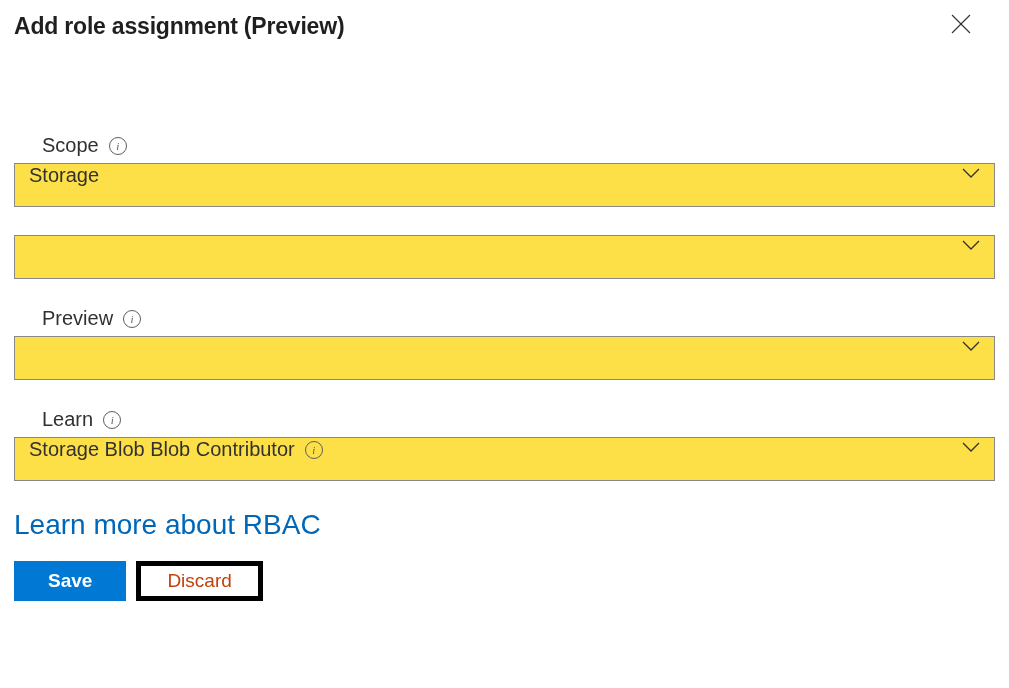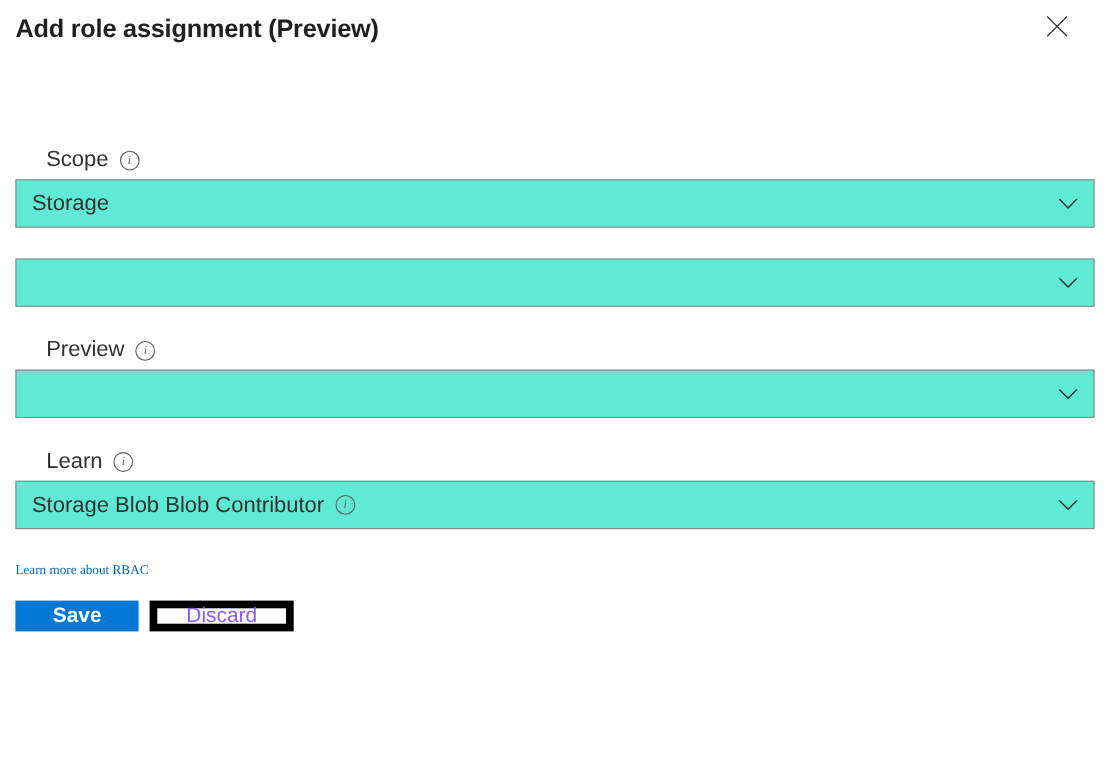--- a/index.html
+++ b/index.html
@@ -57,69 +57,68 @@
       font-size: 11px;
       color: #605e5c;
       font-family: Georgia, serif;
       font-style: italic;
       cursor: pointer;
     }
     .dropdown {
       width: 100%;
       height: 44px;
       border: 1px solid #8a8886;
-      background: #5eead4;
-      display: flex;
-      align-items: center;
+      background: #fde047;
+      display: flex;
+      align-items: flex-start;
       justify-content: space-between;
       padding: 0 14px;
       font-size: 20px;
       color: #323130;
       cursor: pointer;
     }
     .dropdown-value { display: flex; align-items: center; gap: 10px; }
     .chevron-down {
       width: 18px;
       height: 18px;
       display: inline-flex;
       align-items: center;
       justify-content: center;
     }
     .chevron-down svg { width: 18px; height: 12px; stroke: #323130; stroke-width: 1.3; fill: none; }
     .inline-info { flex-shrink: 0; }
     .link {
       color: #0067b8;
-      font-size: 12px;
+      font-size: 28px;
       text-decoration: none;
       display: inline-block;
       margin-top: 0px;
       margin-bottom: 20px;
       cursor: pointer;
-      font-family: Liberation Serif, serif;
     }
     .button-row { display: flex; gap: 10px; }
     .btn {
-      height: 28px;
+      height: 40px;
       padding: 0 34px;
       font-size: 19px;
       font-weight: 600;
       cursor: pointer;
       display: inline-flex;
       align-items: center;
       justify-content: center;
       border: none;
     }
     .btn-primary {
       background: #0078d4;
       color: #ffffff;
     }
     .btn-secondary {
       background: #ffffff;
-      color: #8b5cf6;
-      border: 7px solid #000000;
+      color: #c2410c;
+      border: 5px solid #000000;
       font-weight: 400;
       padding: 0 26px;
     }
   </style>
 </head>
 <body>
 
 
 
 <div class="header-row">

